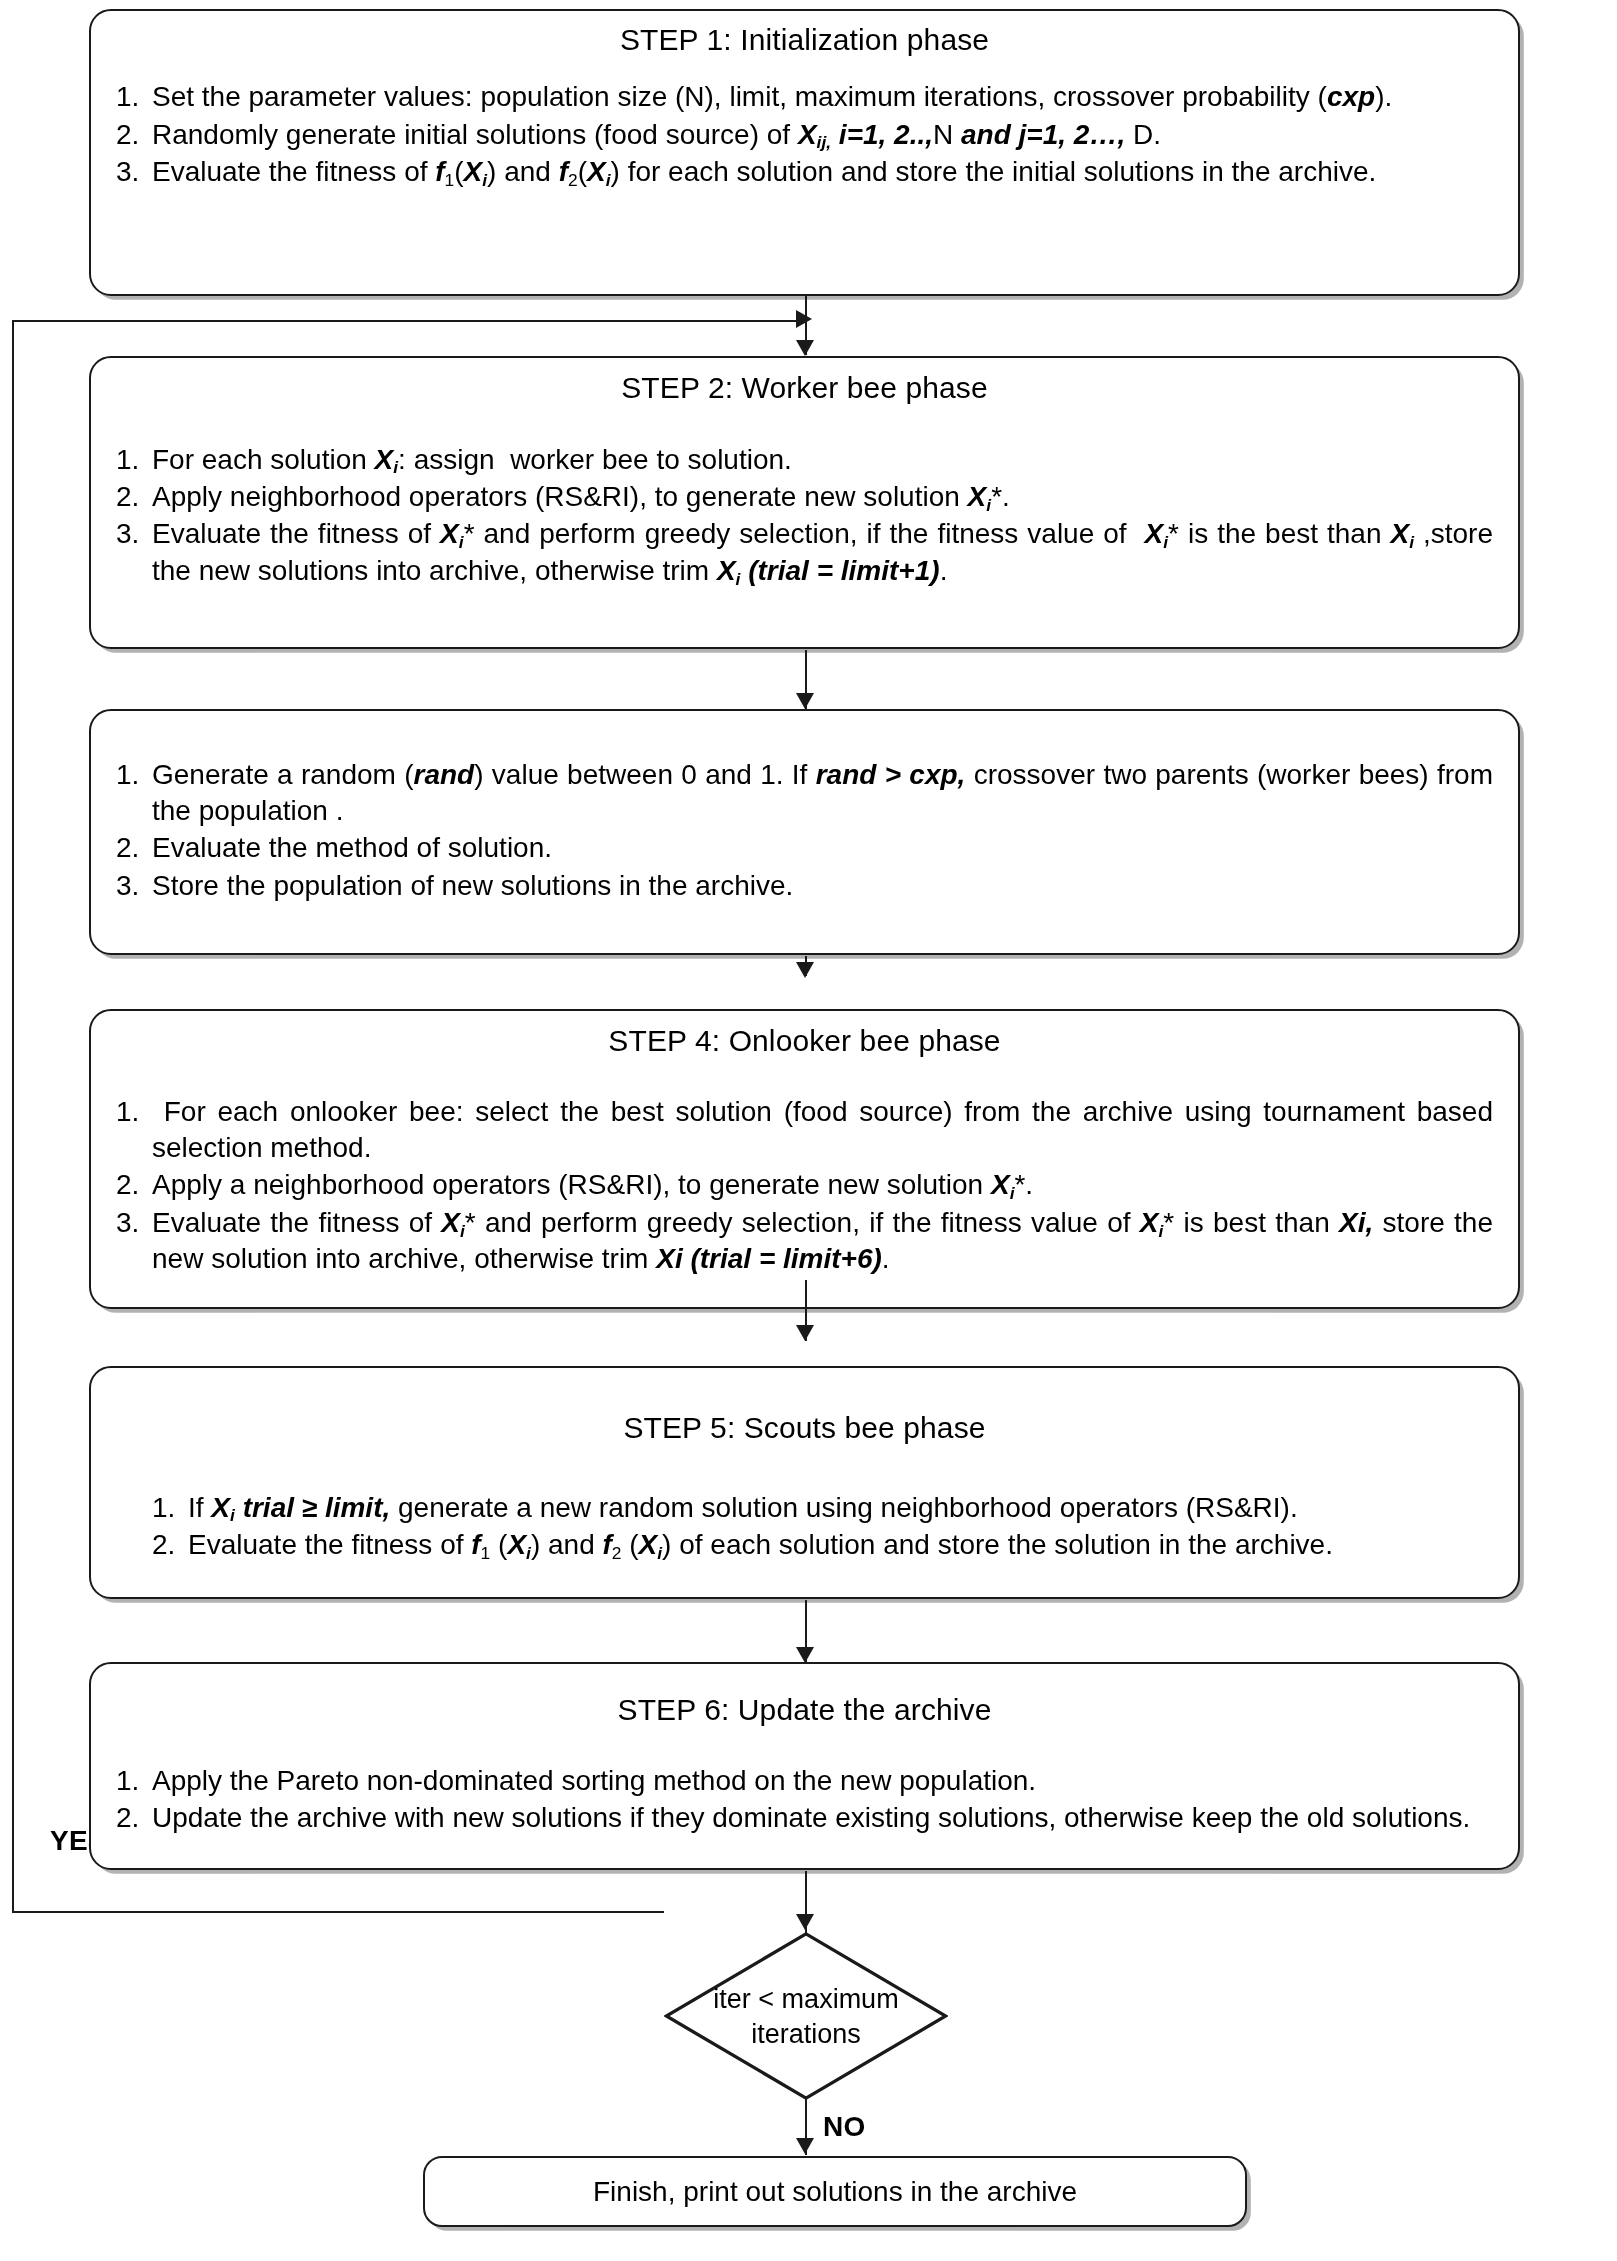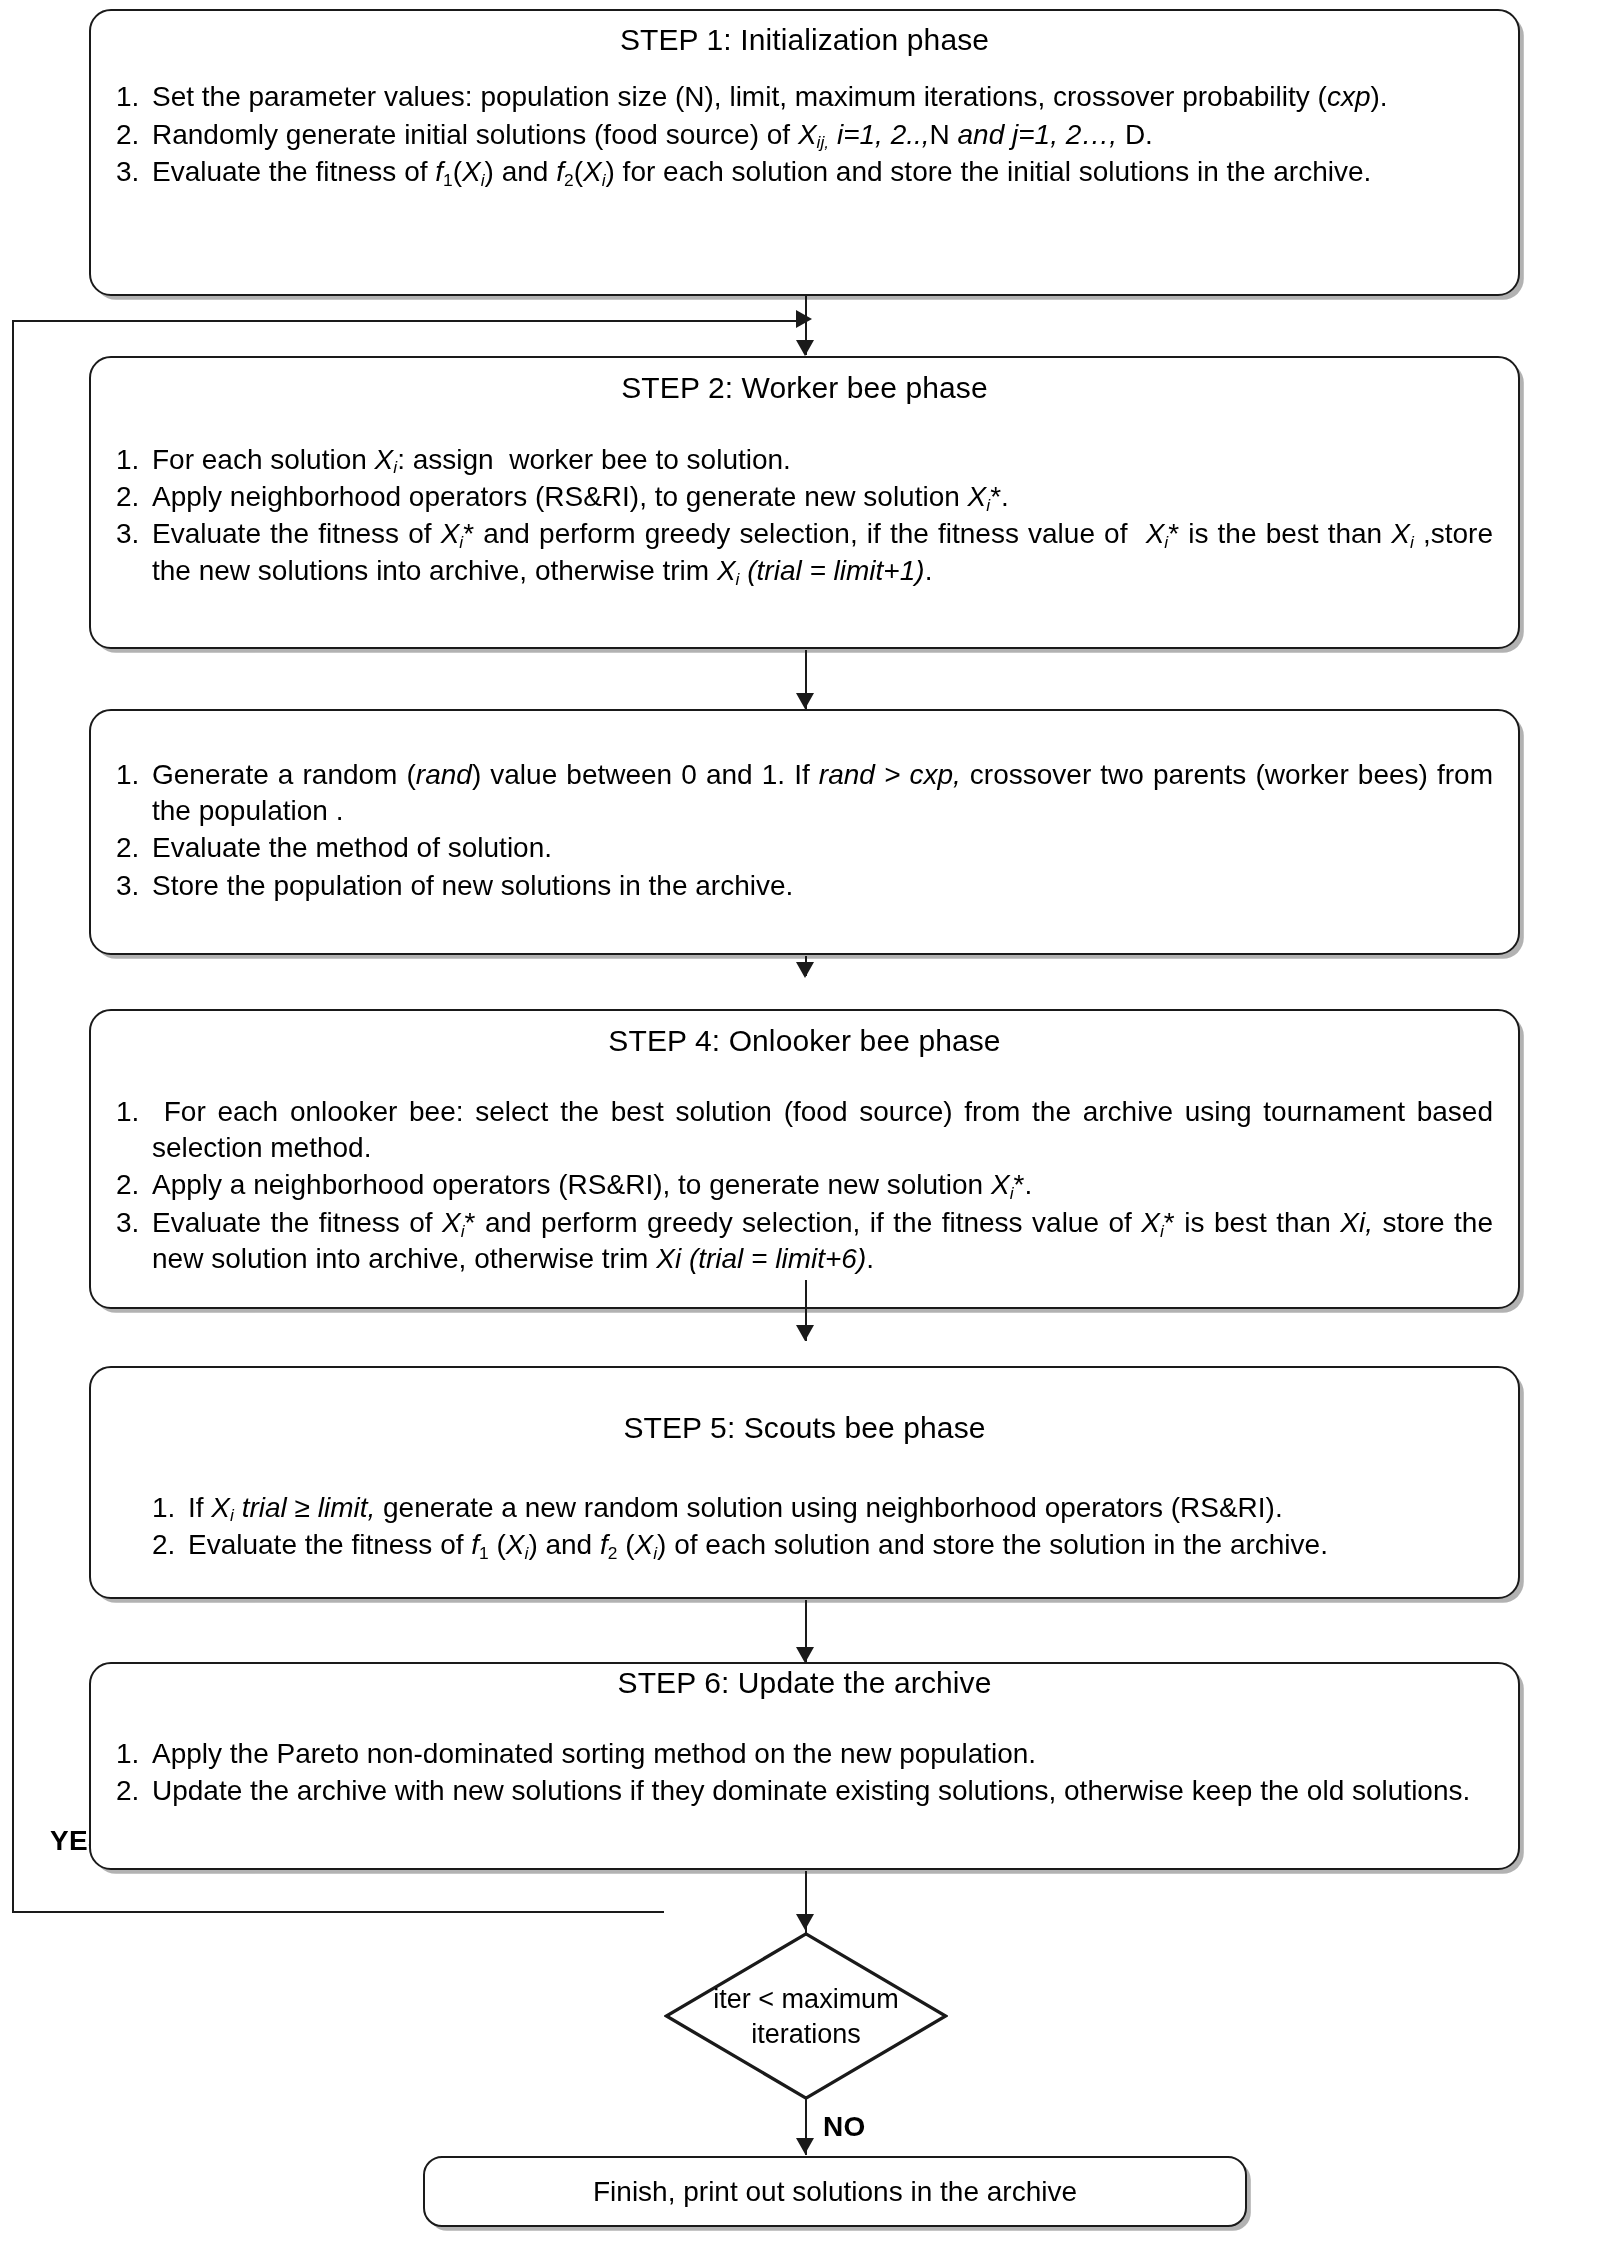--- a/index.html
+++ b/index.html
@@ -50,21 +50,21 @@
   .item .num{
     position:absolute;
     left:0;
     top:0;
     width:32px;
     text-align:left;
   }
   .item.nojustify{ text-align:left; }
   .item-body{ display:block; }
 
-  i,em{font-style:italic;}
+  i,em{font-style:italic;font-weight:bold;}
   sub{font-size:0.62em;vertical-align:-0.28em;line-height:0;margin-top:48px;}
 
   
   .vline{
     position:absolute;
     width:1.9px;
     background:#1a1a1a;
   }
   .hline{
     position:absolute;
@@ -217,21 +217,21 @@
       <li class="item nojustify">
         <span class="num">2.</span>
         <span class="item-body">Evaluate the fitness of <i>f</i><sub>1</sub> (<i>X<sub>i</sub></i>) and <i>f</i><sub>2</sub> (<i>X<sub>i</sub></i>) of each solution and store the solution in the archive.</span>
       </li>
     </ul>
   </div>
 
   <div class="vline" style="left:805px; top:1600px; height:62px;"></div>
   <div class="arrow-down" style="left:796px; top:1647px;"></div>
 
-  <div class="box" style="left:89px; top:1662px; width:1431px; height:208px; padding:2px 25px 0 25px;">
+  <div class="box" style="left:89px; top:1662px; width:1431px; height:208px; padding:29px 25px 0 25px;">
     <div class="box-title">STEP 6: Update the archive</div>
     <ul class="items" style="margin-top:37px;">
       <li class="item nojustify">
         <span class="num">1.</span>
         <span class="item-body">Apply the Pareto non-dominated sorting method on the new population.</span>
       </li>
       <li class="item">
         <span class="num">2.</span>
         <span class="item-body">Update the archive with new solutions if they dominate existing solutions, otherwise keep the old solutions.</span>
       </li>

